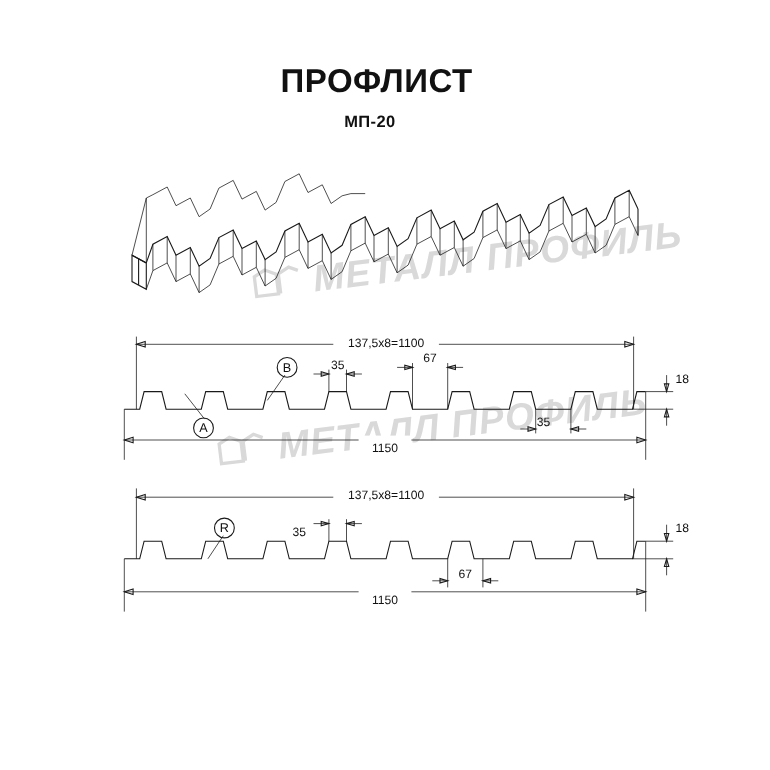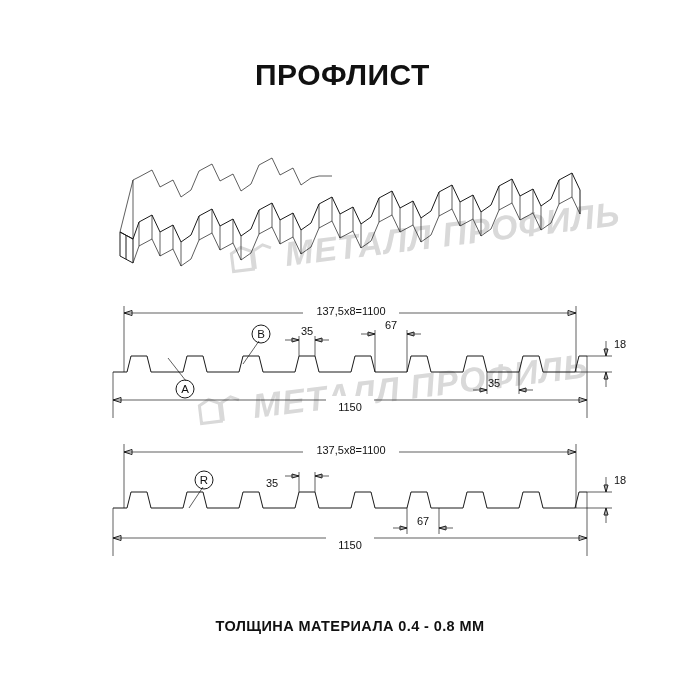--- a/index.html
+++ b/index.html
@@ -108,20 +108,21 @@
     font-weight: normal;
   }
 </style>
 </head>
 <body>
 
 <div class="sheet">
 
   <div class="title-block">
     <div class="main-title">ПРОФЛИСТ</div>
+    <div class="sub-title">МП-20</div>
   </div>
 
   <div class="watermark wm1">
     <span class="wm-logo">
       <svg width="46" height="30" viewBox="0 0 46 30">
         <path d="M3 26 L3 8 L13 3 L23 8 L23 26 Z" fill="none" stroke="#d9d9d9" stroke-width="3"></path>
         <path d="M25 26 L25 8 L35 3 L43 7" fill="none" stroke="#d9d9d9" stroke-width="3"></path>
       </svg>
     </span><span>МЕТАЛЛ ПРОФИЛЬ</span>
   </div>
@@ -334,15 +335,14 @@
       <rect x="326" y="534" width="48" height="16" fill="#ffffff"></rect>
       <text class="dim-text" x="350" y="549" text-anchor="middle">1150</text>
 
       <line class="ln-thin" x1="203" y1="487" x2="189" y2="508"></line>
       <circle class="ln" cx="204" cy="480" r="9" fill="#ffffff"></circle>
       <text class="callout-text" x="204" y="484" text-anchor="middle">R</text>
     </g>
 
   </svg>
 
-  <div class="footer-note">ТОЛЩИНА МАТЕРИАЛА 0.4 - 0.8 ММ</div>
 
 </div>
 
 </body></html>

